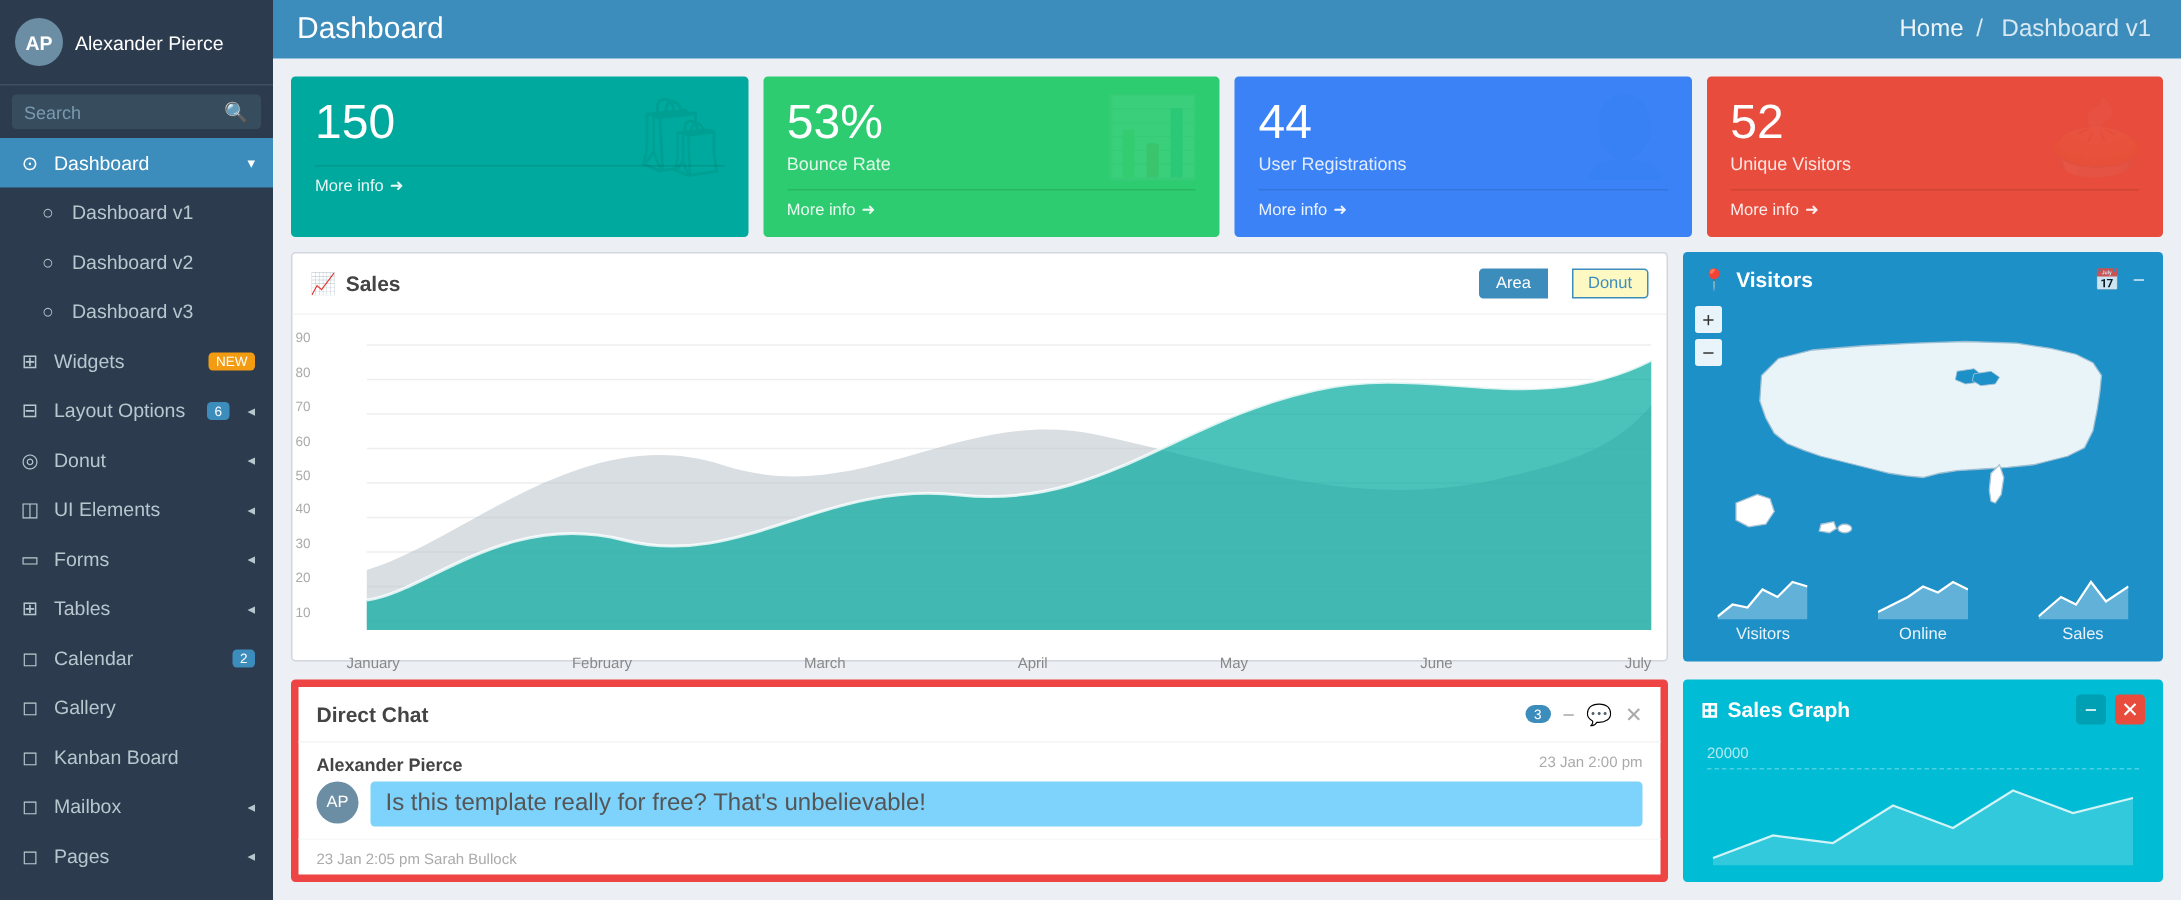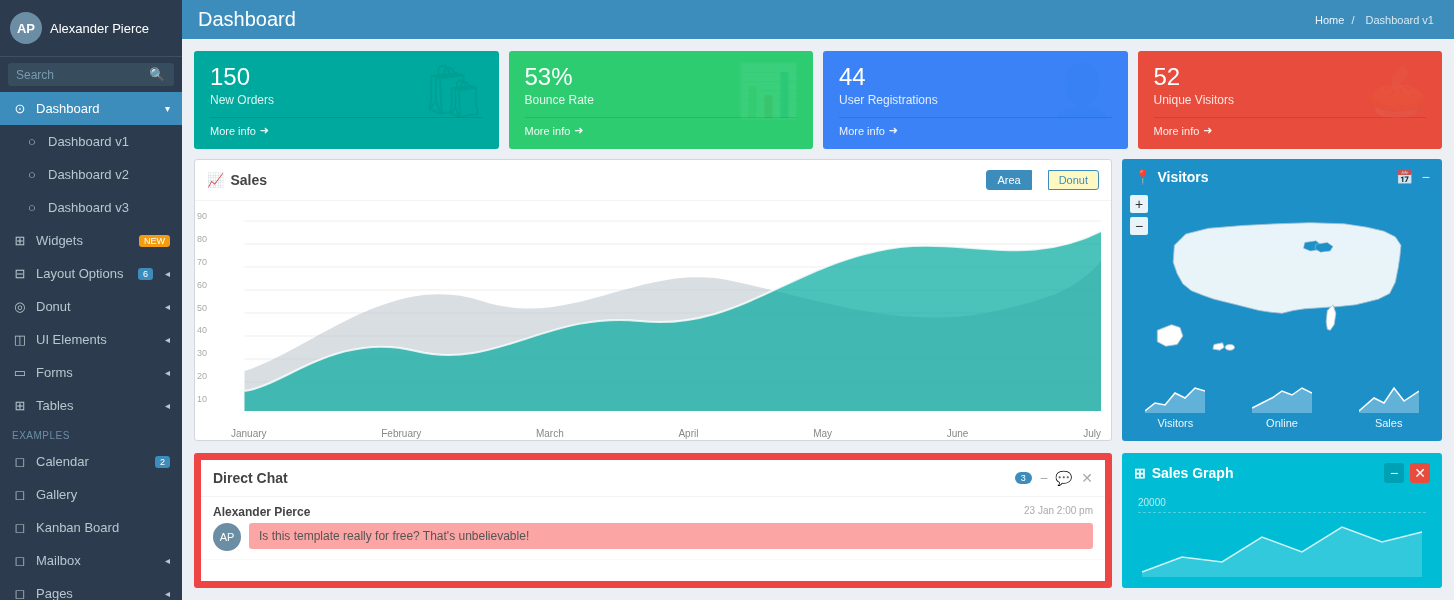--- a/index.html
+++ b/index.html
@@ -102,21 +102,21 @@
 
     
     #topbar {
       background: #3c8dbc;
       padding: 8px 16px;
       display: flex;
       align-items: center;
       justify-content: space-between;
     }
     #topbar h1 { color: #fff; font-size: 20px; font-weight: 400; }
-    .breadcrumb { color: rgba(255,255,255,0.8); font-size: 11px; }
+    .breadcrumb { color: rgba(255,255,255,0.8); font-size: 16px; }
     .breadcrumb a { color: rgba(255,255,255,0.9); text-decoration: none; }
     .breadcrumb span { margin: 0 4px; }
 
     
     #content {
       flex: 1;
       overflow-y: auto;
       padding: 12px;
       display: flex;
       flex-direction: column;
@@ -131,21 +131,21 @@
     }
     .stat-card {
       flex: 1;
       border-radius: 3px;
       padding: 12px 16px;
       position: relative;
       overflow: hidden;
       display: flex;
       flex-direction: column;
     }
-    .stat-card .number { font-size: 24px; font-weight: 300; color: #fff; }
+    .stat-card .number { font-size: 32px; font-weight: 300; color: #fff; }
     .stat-card .label { font-size: 12px; color: rgba(255,255,255,0.85); margin-top: 2px; }
     .stat-card .more-info {
       margin-top: 10px;
       padding-top: 6px;
       border-top: 1px solid rgba(0,0,0,0.1);
       font-size: 11px;
       color: rgba(255,255,255,0.9);
       display: flex;
       align-items: center;
       gap: 4px;
@@ -280,21 +280,21 @@
 
     
     .bottom-row {
       display: flex;
       gap: 10px;
       margin-top: 2px;
     }
     .chat-panel {
       background: #fff;
       border-radius: 3px;
-      border: 7px solid #ef4444;
+      border: 5px solid #ef4444;
       flex: 1;
       min-width: 0;
     }
     .chat-header {
       display: flex;
       align-items: center;
       padding: 10px 12px;
       border-bottom: 1px solid #f4f4f4;
       gap: 8px;
     }
@@ -308,24 +308,24 @@
     .chat-message-header { display: flex; justify-content: space-between; margin-bottom: 4px; }
     .chat-message-name { font-weight: 600; font-size: 12px; color: #444; }
     .chat-message-time { font-size: 10px; color: #aaa; }
     .chat-message-body { display: flex; gap: 8px; align-items: flex-start; }
     .chat-avatar {
       width: 28px; height: 28px; border-radius: 50%; background: #6c8ea4;
       display: flex; align-items: center; justify-content: center;
       color: #fff; font-size: 11px; flex-shrink: 0;
     }
     .chat-bubble {
-      background: #fca5a5;
+      background: #7dd3fc;
       border-radius: 3px;
       padding: 6px 10px;
-      font-size: 12px;
+      font-size: 16px;
       color: #555;
       flex: 1;
     }
     .chat-message-footer { margin-top: 4px; font-size: 10px; color: #aaa; }
 
     .sales-graph-panel {
       width: 320px;
       flex-shrink: 0;
       background: #00bcd4;
       border-radius: 3px;
@@ -450,21 +450,20 @@
     <span class="icon">▭</span>
     <span>Forms</span>
     <span class="arrow">◂</span>
   </div>
   <div class="sidebar-nav-item">
     <span class="icon">⊞</span>
     <span>Tables</span>
     <span class="arrow">◂</span>
   </div>
 
-  <div class="sidebar-section-label">EXAMPLES</div>
 
   <div class="sidebar-nav-item">
     <span class="icon">◻</span>
     <span>Calendar</span>
     <span style="background:#3c8dbc;color:#fff;font-size:9px;padding:1px 5px;border-radius:3px;margin-left:auto;">2</span>
   </div>
   <div class="sidebar-nav-item">
     <span class="icon">◻</span>
     <span>Gallery</span>
   </div>
@@ -494,21 +493,20 @@
       <span>Dashboard v1</span>
     </div>
   </div>
 
   <div id="content">
 
     <div class="stat-cards">
       <div class="stat-card teal">
         <span class="bg-icon">🛍</span>
         <span class="number">150</span>
-        <span class="label">New Orders</span>
         <div class="more-info">
           <span>More info</span>
           <span>➜</span>
         </div>
       </div>
       <div class="stat-card green">
         <span class="bg-icon">📊</span>
         <span class="number">53%</span>
         <span class="label">Bounce Rate</span>
         <div class="more-info">
@@ -662,20 +660,24 @@
         <div class="chat-message">
           <div class="chat-message-header">
             <span class="chat-message-name">Alexander Pierce</span>
             <span class="chat-message-time">23 Jan 2:00 pm</span>
           </div>
           <div class="chat-message-body">
             <div class="chat-avatar">AP</div>
             <div class="chat-bubble">Is this template really for free? That's unbelievable!</div>
           </div>
         </div>
+        <div class="chat-message-footer" style="padding:4px 12px;">
+          <span>23 Jan 2:05 pm</span>
+          <span>Sarah Bullock</span>
+        </div>
       </div>
 
       <div class="sales-graph-panel">
         <div class="sales-graph-header">
           <div class="sales-graph-title">
             <span>⊞</span>
             <span>Sales Graph</span>
           </div>
           <div class="sales-graph-controls">
             <button class="sg-btn minimize">−</button>

